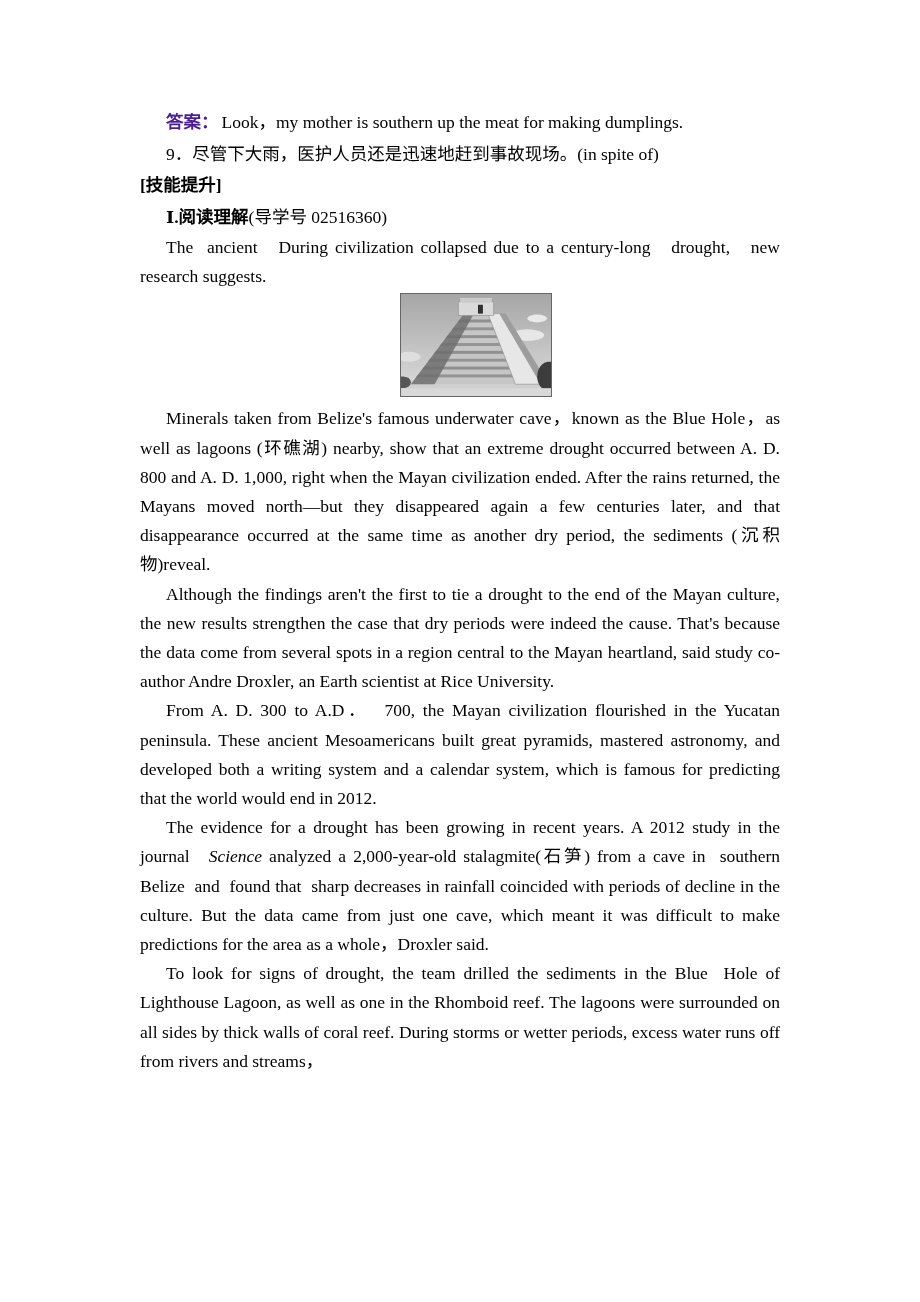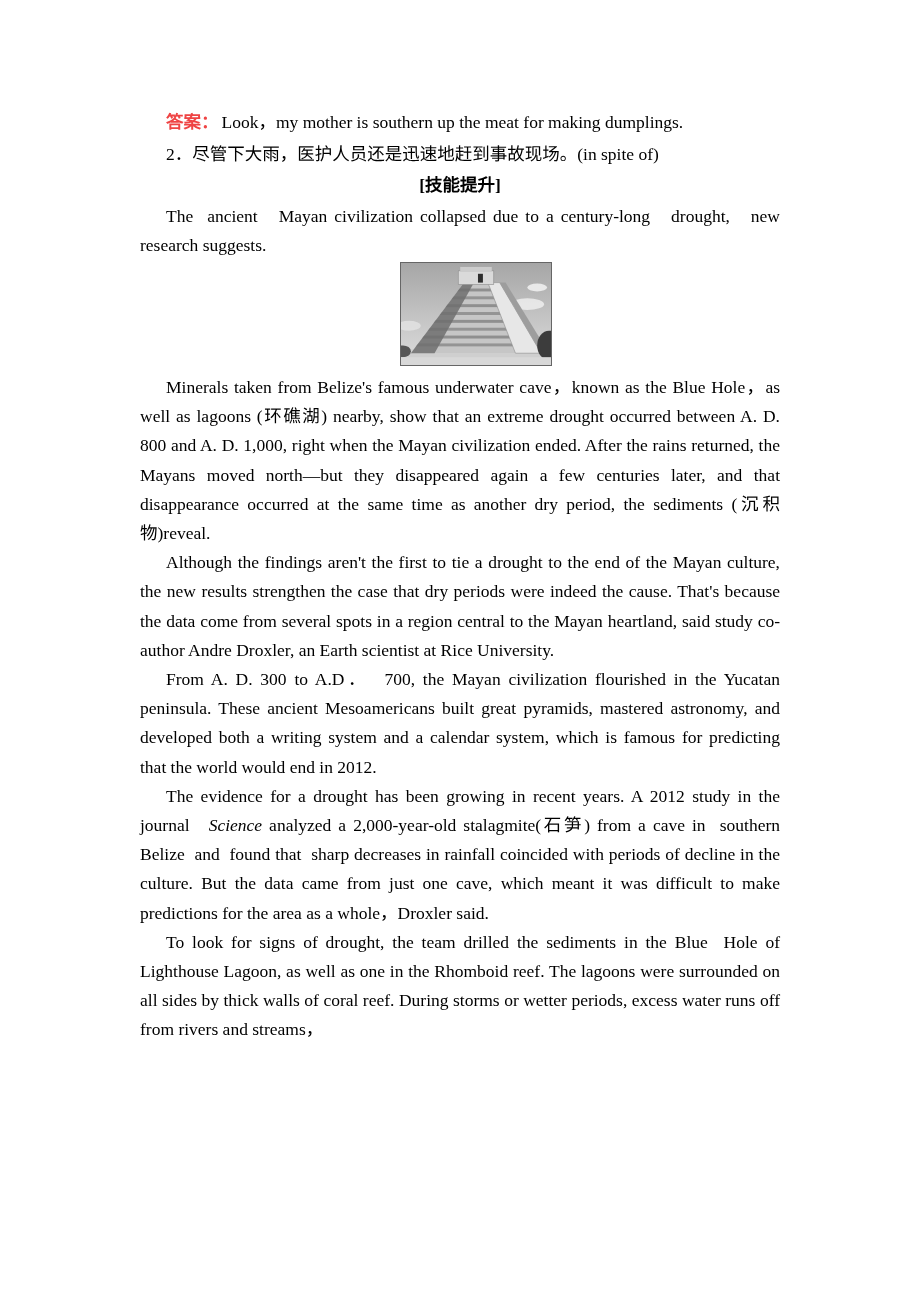--- a/index.html
+++ b/index.html
@@ -4,44 +4,45 @@
 <style>
   html,body{margin:0;padding:0;background:#ffffff;}
   body{
     width:920px;height:1302px;overflow:hidden;
     font-family:"Liberation Serif","DejaVu Serif",serif;
     color:#000;font-size:17.5px;
     -webkit-font-smoothing:antialiased;
   }
   .page{box-sizing:border-box;width:920px;height:1302px;padding:107px 140px 0 140px;background:#fff;}
   .qa p{margin:0;line-height:31.5px;text-indent:26px;white-space:pre-wrap;}
-  .ans-label{color:#ef4444;font-weight:bold;margin-right:3px;}
-  .center-header{margin:0;line-height:31.5px;text-align:center;text-indent:0;font-weight:bold;}
+  .ans-label{color:#4c1d95;font-weight:bold;margin-right:3px;}
+  .center-header{margin:0;line-height:31.5px;text-indent:0;font-weight:bold;}
   .reading-heading{margin:0;line-height:31.5px;text-indent:26px;}
   .reading-heading .hb{font-weight:bold;}
   .passage p{margin:0;line-height:29.2px;text-indent:26px;text-align:justify;white-space:pre-wrap;}
   .figure{width:152px;height:104px;margin:2px 0 7px 260px;border:1px solid #666;box-sizing:border-box;}
   .figure svg{display:block;width:100%;height:100%;}
   .it{font-style:italic;margin-left:12px;}
 </style>
 </head>
 <body>
 
 <div class="page">
 
   <div class="qa">
     <p><span class="ans-label">答案：</span><span>Look，my mother is southern up the meat for making dumplings.</span></p>
-    <p><span>2．尽管下大雨，医护人员还是迅速地赶到事故现场。(in spite of)</span></p>
+    <p><span>9．尽管下大雨，医护人员还是迅速地赶到事故现场。(in spite of)</span></p>
   </div>
 
   <p class="center-header">[技能提升]</p>
 
+  <p class="reading-heading"><span class="hb">Ⅰ.阅读理解</span><span>(导学号 02516360)</span></p>
 
   <div class="passage">
-    <p>The  ancient   Mayan civilization collapsed due to a century-long   drought,   new research suggests.</p>
+    <p>The  ancient   During civilization collapsed due to a century-long   drought,   new research suggests.</p>
 
     <div class="figure">
       <svg viewBox="0 0 152 104" preserveAspectRatio="none">
         <defs>
           <linearGradient id="sky" x1="0" y1="0" x2="0" y2="1">
             <stop offset="0" stop-color="#a6a6a6"></stop>
             <stop offset="1" stop-color="#dedede"></stop>
           </linearGradient>
           <clipPath id="pyr">
               <polygon points="10,92 64,20 88,20 142,92"></polygon>

